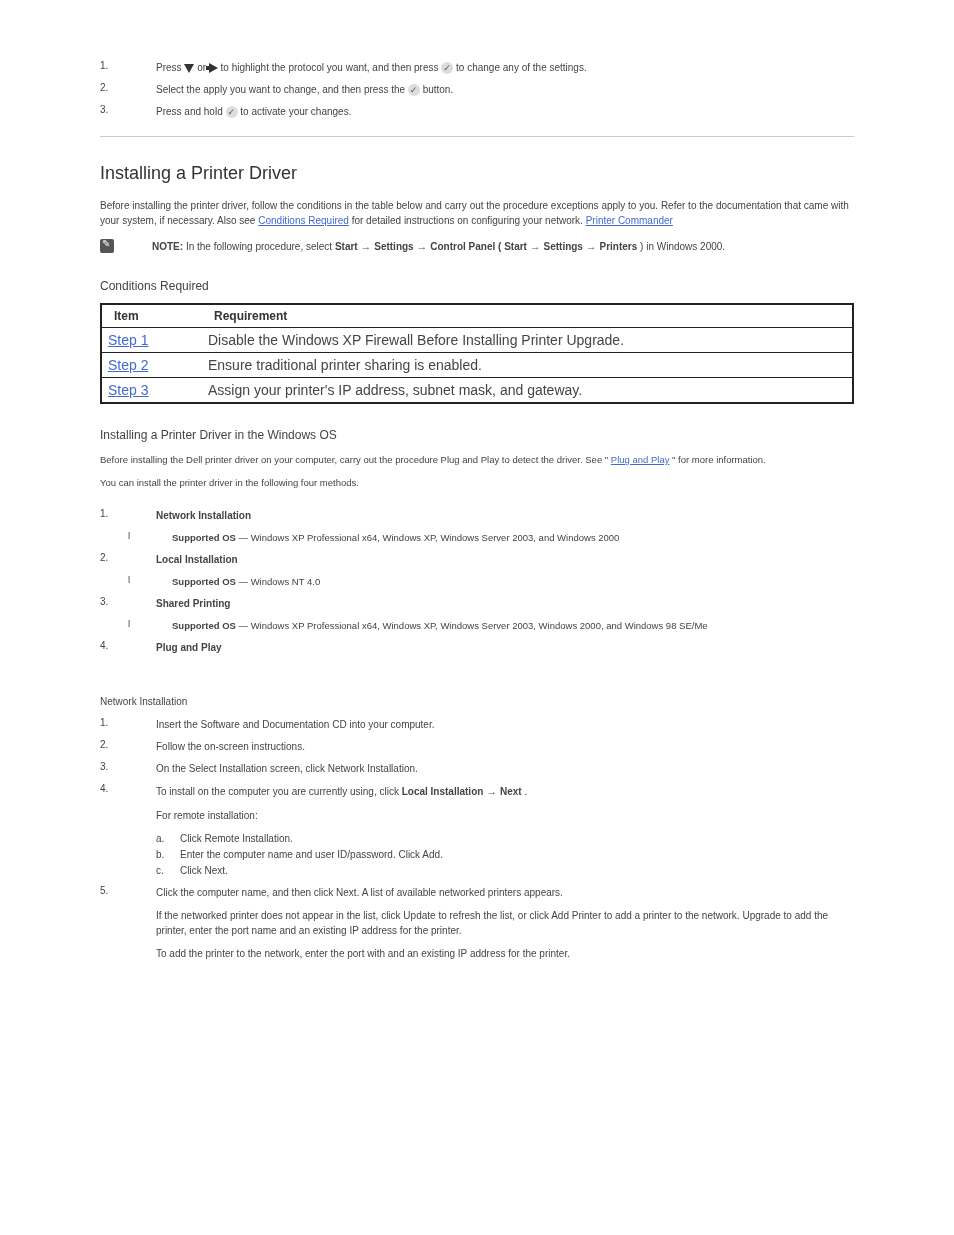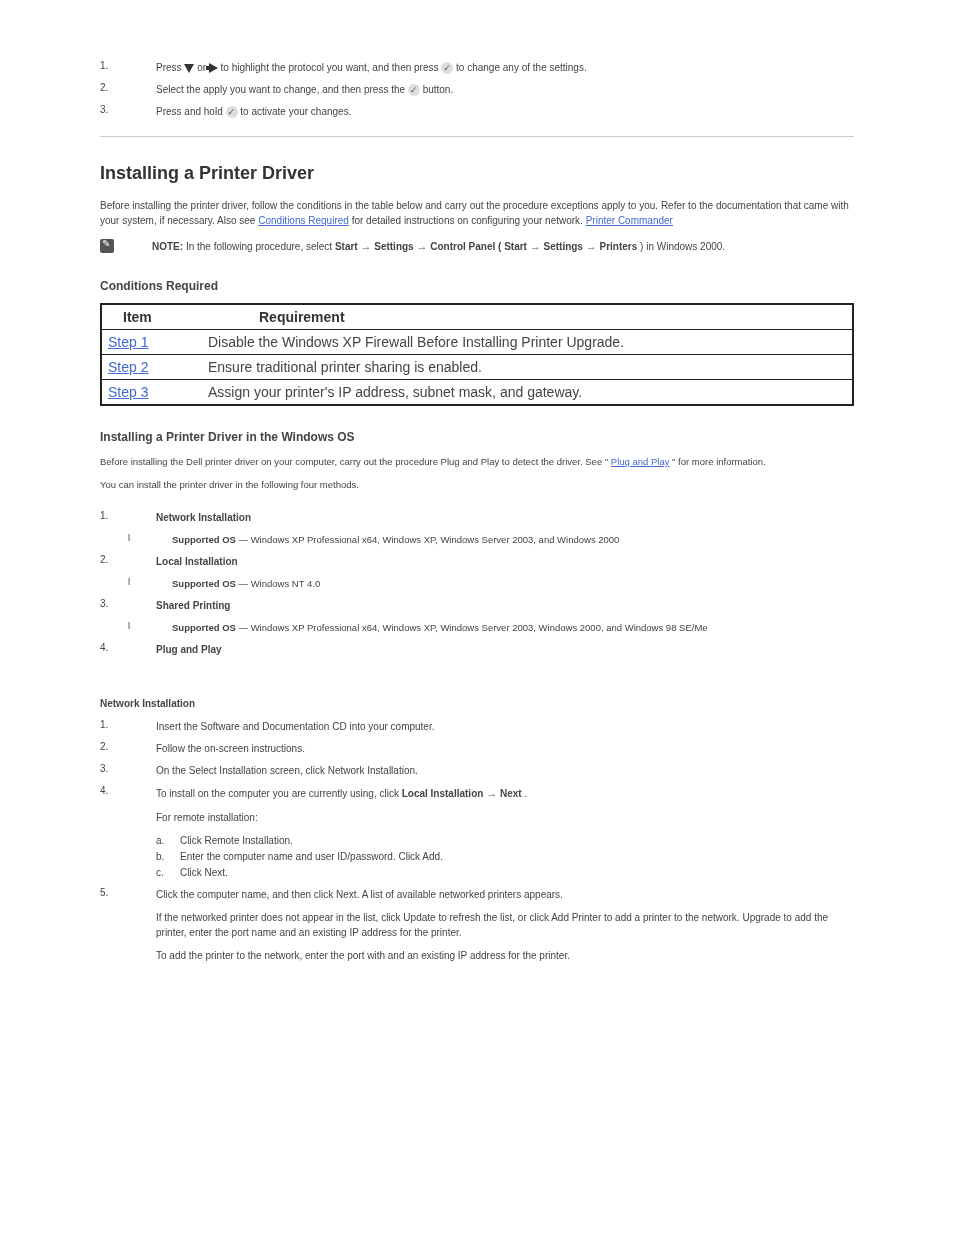--- a/index.html
+++ b/index.html
@@ -67,27 +67,27 @@
     position: absolute;
     left: 2px; top: -1px;
     font-size: 10px;
   }
   hr.divider {
     border: none;
     border-top: 1px solid #ccc;
     margin: 16px 0;
   }
   .link { color: #4169d1; text-decoration: underline; cursor: pointer; }
-  .heading { font-weight: bold; margin: 24px 0 10px 0; }
+  .heading { font-weight: normal; margin: 24px 0 10px 0; }
   .heading.h1 { font-size: 18px; color: #333; margin-top: 26px; margin-bottom: 14px; }
   .heading.h2 { font-size: 12px; }
   .heading.h3 { font-size: 10px; }
   .thin-arrow { font-size: 11px; color: #555; }
   .table-wrap { border: 2px solid #222; margin: 10px 0 22px 0; }
-  .table-wrap .thead { border-bottom: 1px solid #222; display: flex; padding: 4px 21px; font-weight: bold; font-size: 14px; color: #333; gap: 36px; }
+  .table-wrap .thead { border-bottom: 1px solid #222; display: flex; padding: 4px 12px; font-weight: bold; font-size: 12px; color: #333; }
   .table-wrap .trow { border-bottom: 1px solid #222; display: flex; padding: 4px 6px; font-size: 14px; }
   .table-wrap .trow:last-child { border-bottom: none; }
   .col-a { width: 100px; flex-shrink: 0; }
   .col-b { flex: 1; }
   .sub { padding-left: 28px; }
   .bullet-l { display: inline-block; width: 12px; }
   .para { margin-bottom: 8px; line-height: 15px; }
   .spacer { height: 10px; }
   .small-text { font-size: 9.5px; }
   .section { margin-bottom: 4px; }

